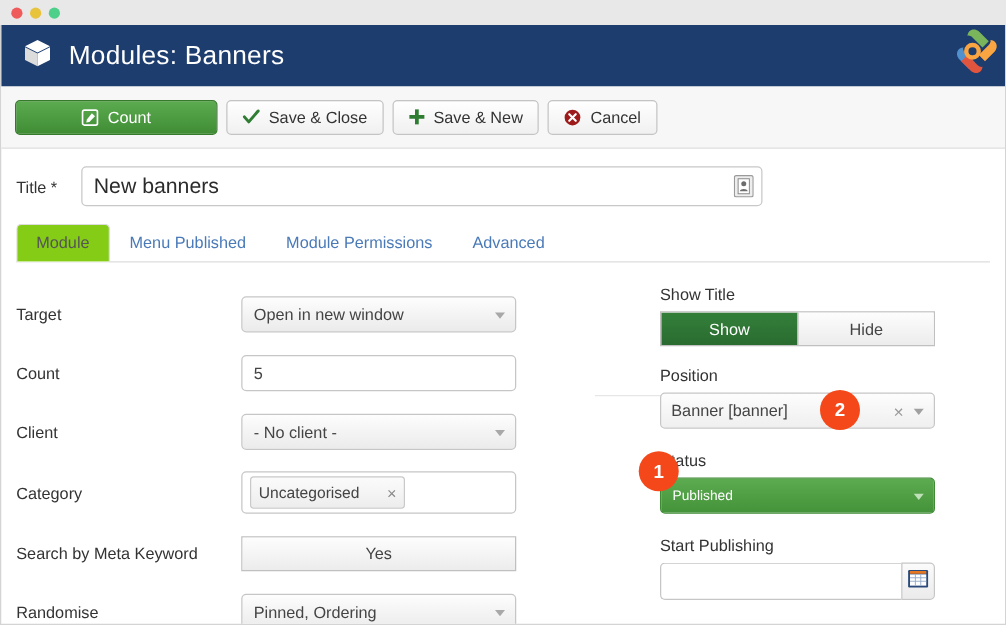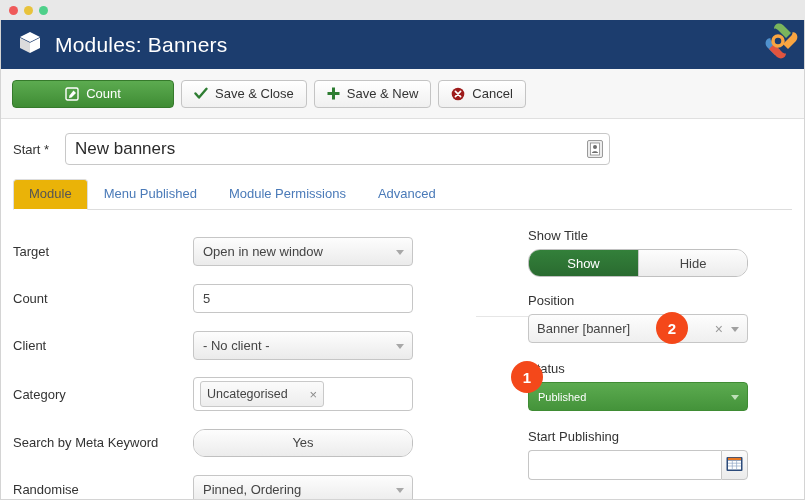--- a/index.html
+++ b/index.html
@@ -148,21 +148,21 @@
     cursor: pointer;
     white-space: nowrap;
     position: relative;
     top: 1px;
     border: 1px solid transparent;
     border-radius: 4px 4px 0 0;
     line-height: 16px;
   }
   .tab.active {
     color: #555555;
-    background: #eab308;
+    background: #84cc16;
     border: 1px solid #dddddd;
     border-bottom-color: #ffffff;
   }
 
   
   #form-cols {
     display: flex;
     padding-top: 18px;
     position: relative;
   }
@@ -255,21 +255,21 @@
     padding: 0 6px;
     white-space: nowrap;
   }
   .chip-x { color: #8a8a8a; font-size: 13px; cursor: pointer; line-height: 1; }
 
   
   .btngroup {
     display: inline-flex;
     width: 220px;
     height: 28px;
-    border-radius: 12px;
+    border-radius: 0;
     overflow: hidden;
     border: 1px solid #c0c0c0;
   }
   .btngroup > div {
     flex: 1 1 50%;
     font-size: 13px;
     display: flex;
     align-items: center;
     justify-content: center;
     cursor: pointer;
@@ -458,21 +458,21 @@
           <path d="M4.4 4.4 L9.6 9.6 M9.6 4.4 L4.4 9.6" stroke="#ffffff" stroke-width="1.7" stroke-linecap="round"></path>
         </svg>
       </span>
       <span>Cancel</span>
     </div>
   </div>
 
   <div id="content">
 
     <div id="title-row">
-      <span id="title-label">Start *</span>
+      <span id="title-label">Title *</span>
       <div id="title-field-wrap">
         <input id="title-input" type="text" value="New banners" style="">
         <span id="title-assoc-icon">
           <svg width="16" height="18" viewBox="0 0 16 18">
             <rect x="0.5" y="0.5" width="15" height="17" rx="1.5" fill="#ededed" stroke="#9a9a9a"></rect>
             <rect x="3.5" y="3" width="9" height="12" fill="#ffffff" stroke="#8a8a8a" stroke-width="0.8"></rect>
             <circle cx="8" cy="7" r="2" fill="#6d6d6d"></circle>
             <path d="M4.8 13 C5.4 10.6 10.6 10.6 11.2 13 Z" fill="#6d6d6d"></path>
           </svg>
         </span>

